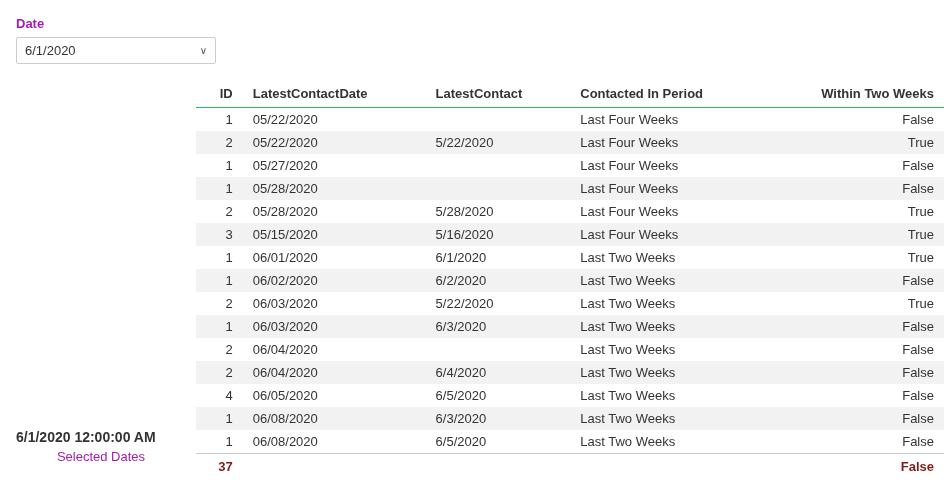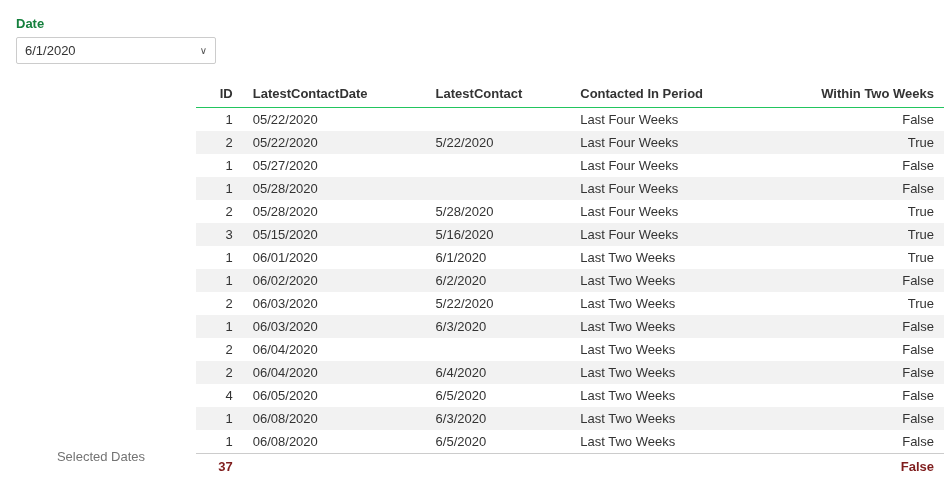--- a/index.html
+++ b/index.html
@@ -17,21 +17,21 @@
       display: flex;
       flex-direction: column;
       height: 504px;
       padding: 16px 0 0 16px;
     }
 
     .date-label {
       font-size: 13px;
       font-weight: 600;
       margin-bottom: 6px;
-      color: #15803d;
+      color: #a21caf;
     }
 
     .date-dropdown {
       display: flex;
       align-items: center;
       justify-content: space-between;
       border: 1px solid #ccc;
       border-radius: 2px;
       padding: 5px 8px;
       width: 200px;
@@ -67,21 +67,21 @@
 
     .selected-date-text {
       font-size: 14px;
       font-weight: 600;
       color: #333;
       margin-bottom: 4px;
     }
 
     .selected-dates-label {
       font-size: 13px;
-      color: #737373;
+      color: #a21caf;
       text-align: center;
     }
 
     .table-container {
       flex: 1;
       overflow-y: auto;
       overflow-x: hidden;
       position: relative;
     }
 
@@ -159,20 +159,21 @@
 <div class="page-container">
   <div class="date-label">Date</div>
 
   <div class="date-dropdown">
     <span class="date-dropdown-text">6/1/2020</span>
     <span class="chevron-icon">∨</span>
   </div>
 
   <div class="main-content">
     <div class="left-panel">
+      <div class="selected-date-text">6/1/2020 12:00:00 AM</div>
       <div class="selected-dates-label">Selected Dates</div>
     </div>
 
     <div class="table-container">
       <table class="data-table">
         <thead>
           <tr>
             <th class="right-align">ID</th>
             <th>LatestContactDate</th>
             <th>LatestContact</th>

